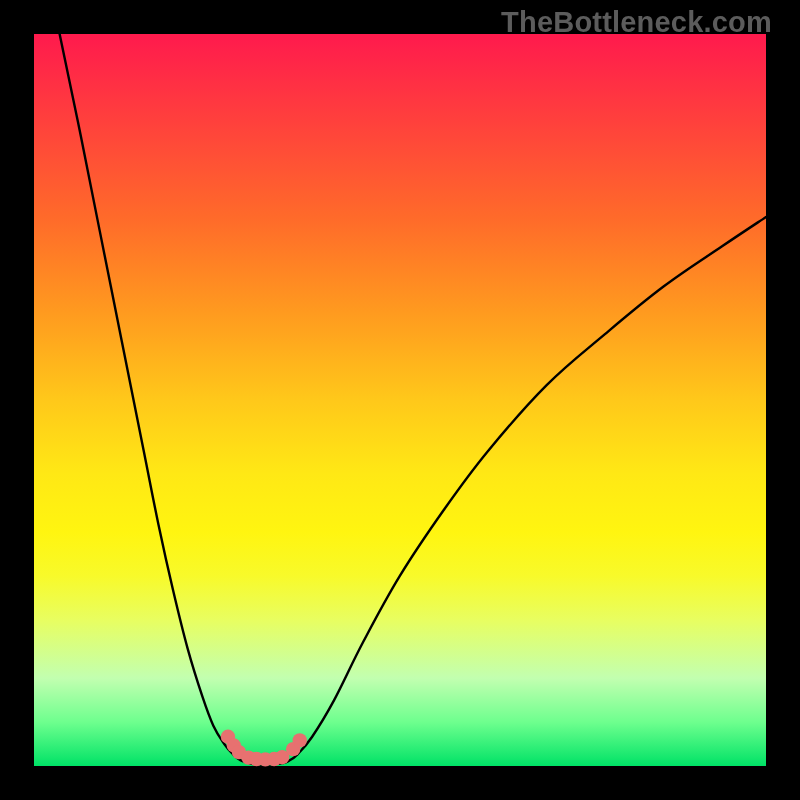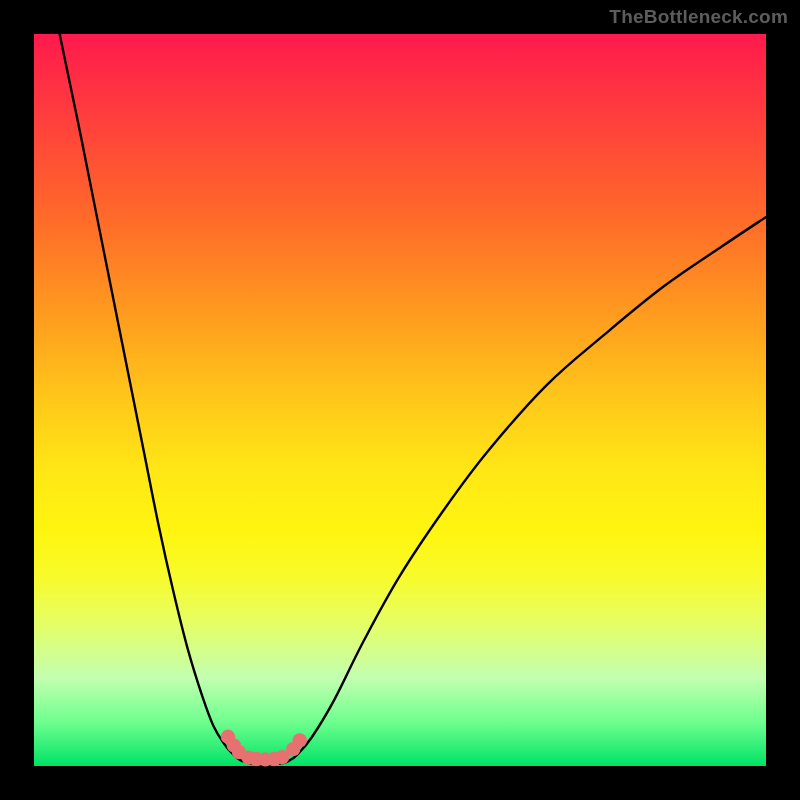--- a/index.html
+++ b/index.html
@@ -36,23 +36,23 @@
       #f8fa2a 74%,
       #e8fe60 80%,
       #c2ffb0 88%,
       #6eff8e 94%,
       #00e266 100%
     );
   }
   .attribution {
     position: absolute;
     top: 6px;
-    right: 12px;
+    right: 28px;
     font-family: Arial, Helvetica, sans-serif;
-    font-size: 19px;
+    font-size: 29px;
     font-weight: bold;
     color: #5c5c5c;
     letter-spacing: 0.2px;
   }
   svg.curve {
     position: absolute;
     left: 0;
     top: 0;
     width: 732px;
     height: 732px;

